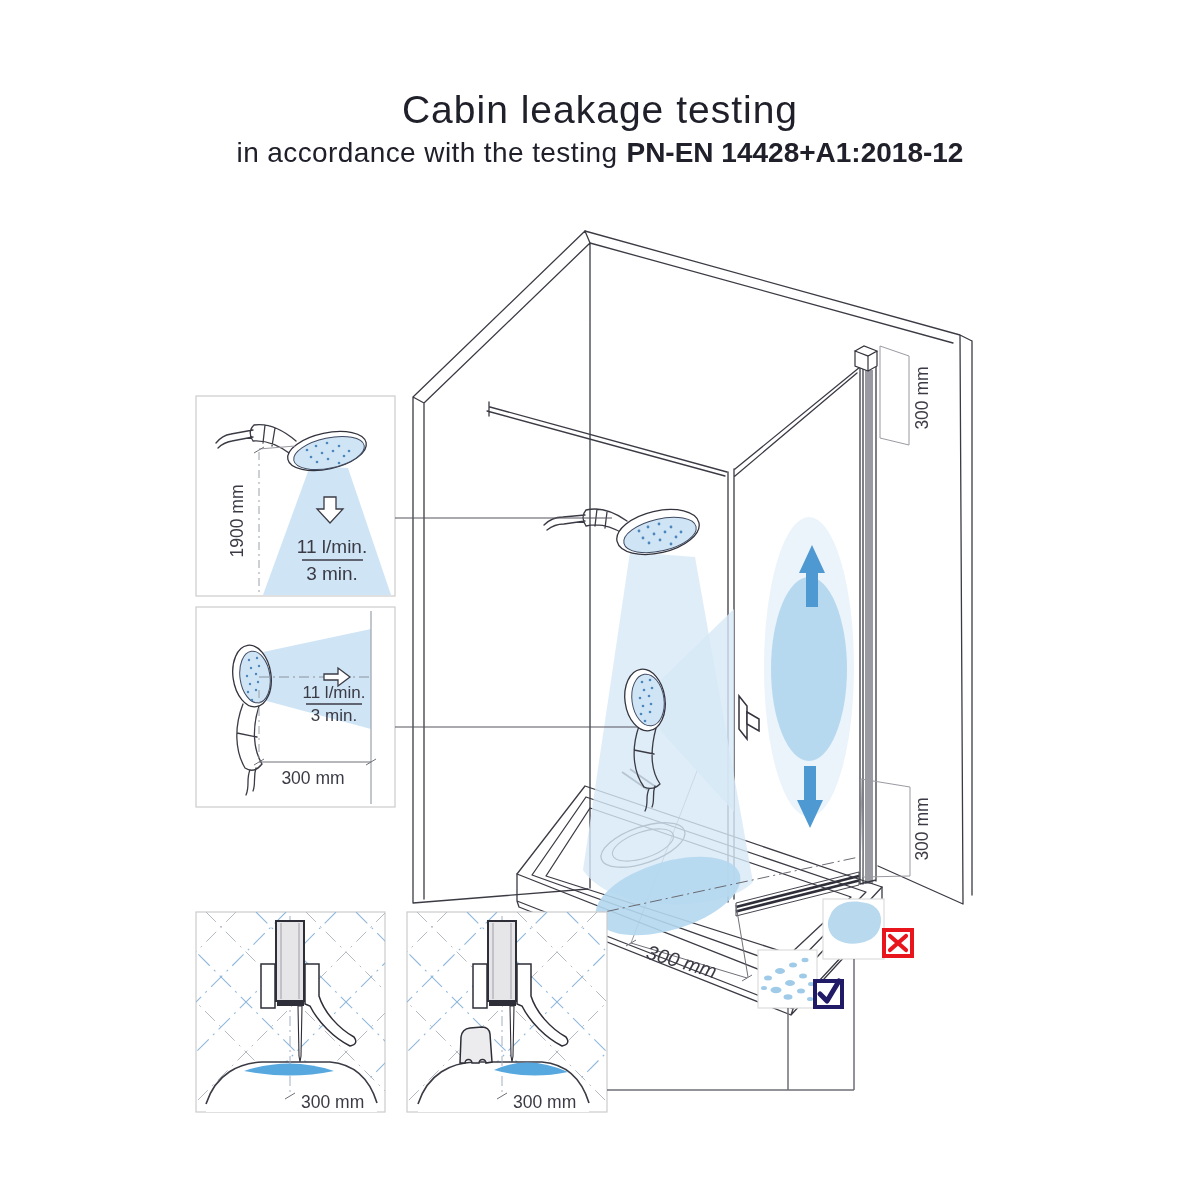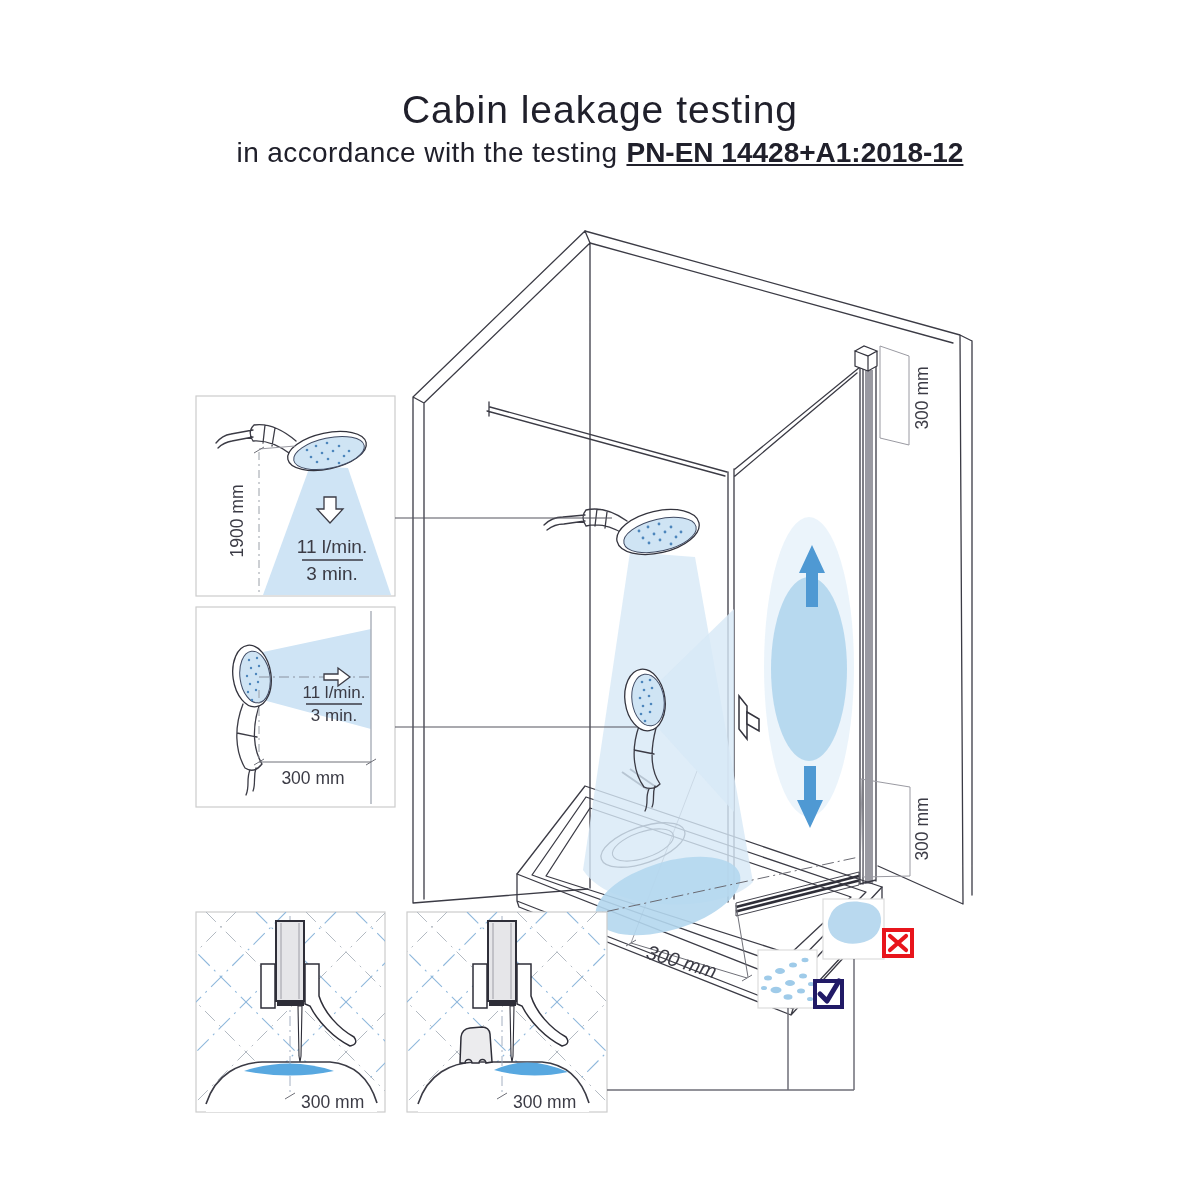--- a/index.html
+++ b/index.html
@@ -1,21 +1,21 @@
 <!DOCTYPE html>
 <html><head>
 <meta charset="utf-8">
 <style>
   html,body{margin:0;padding:0;background:#fff;}
   .canvas{position:relative;width:1200px;height:1200px;background:#ffffff;overflow:hidden;
           font-family:"Liberation Sans",sans-serif;color:#23232e;}
   .title-wrap{position:absolute;top:88px;left:0;right:0;text-align:center;color:#20202b;}
   .title-line1{font-size:39px;font-weight:500;letter-spacing:1px;}
   .title-line2{font-size:28px;font-weight:400;letter-spacing:.4px;margin-top:5px;}
-  .title-line2 .std{font-weight:700;margin-left:9px;letter-spacing:0;text-decoration:underline;}
+  .title-line2 .std{font-weight:700;margin-left:9px;letter-spacing:0;}
   svg{position:absolute;left:0;top:0;}
   svg text{font-family:"Liberation Sans",sans-serif;fill:#3b3b45;}
   .ln{stroke:#3b3b45;stroke-width:1.3;fill:none;stroke-linejoin:round;stroke-linecap:round;}
   .thin{stroke:#9a9aa2;stroke-width:1;fill:none;}
   .dim{stroke:#6f7078;stroke-width:1;fill:none;}
   .box{fill:#ffffff;stroke:#cccccc;stroke-width:1.2;}
   .callout{fill:#ffffff;stroke:#dcdcdc;stroke-width:1.2;}
   .t17{font-size:17.5px;}
   .t19{font-size:19px;}
   .mid{text-anchor:middle;}

